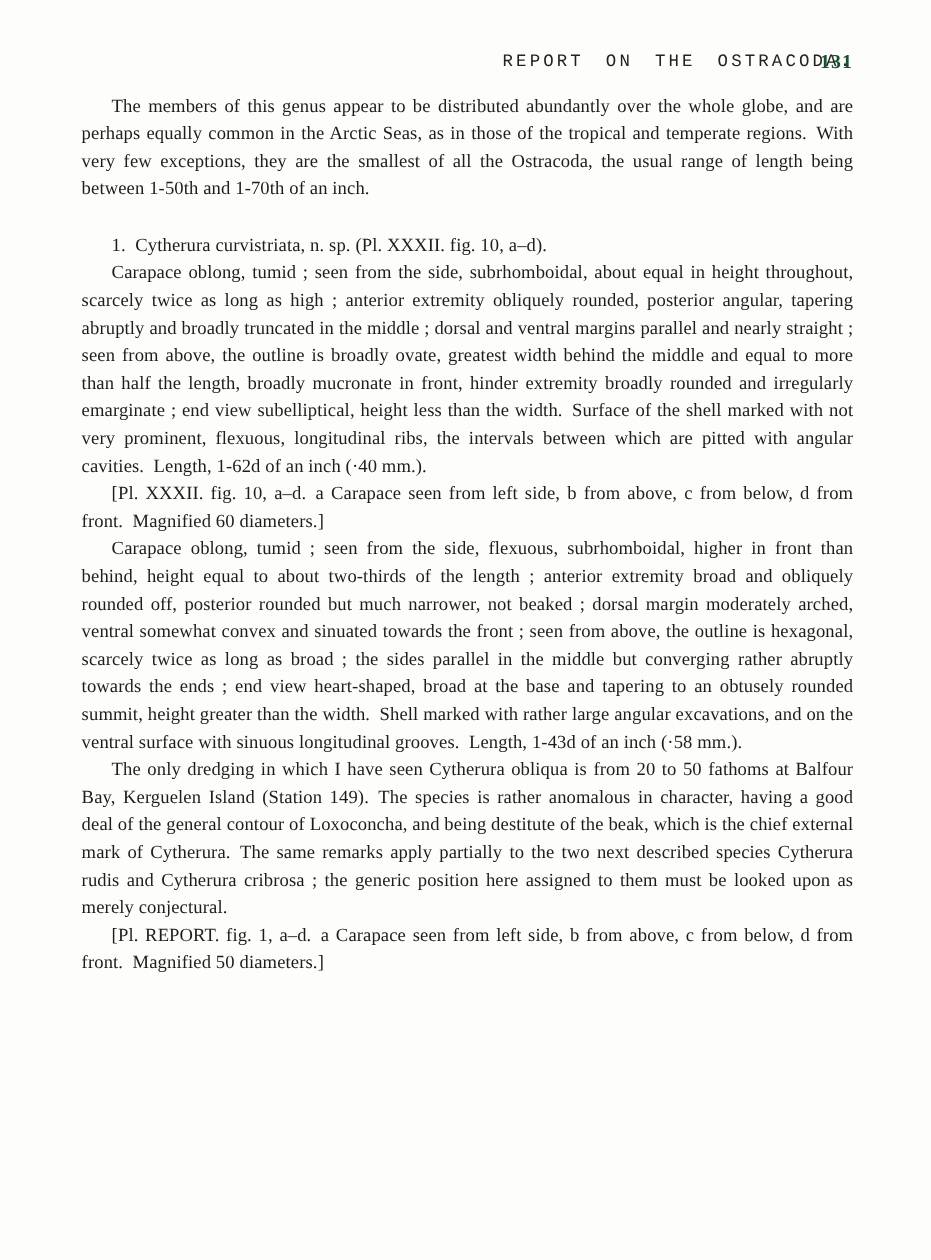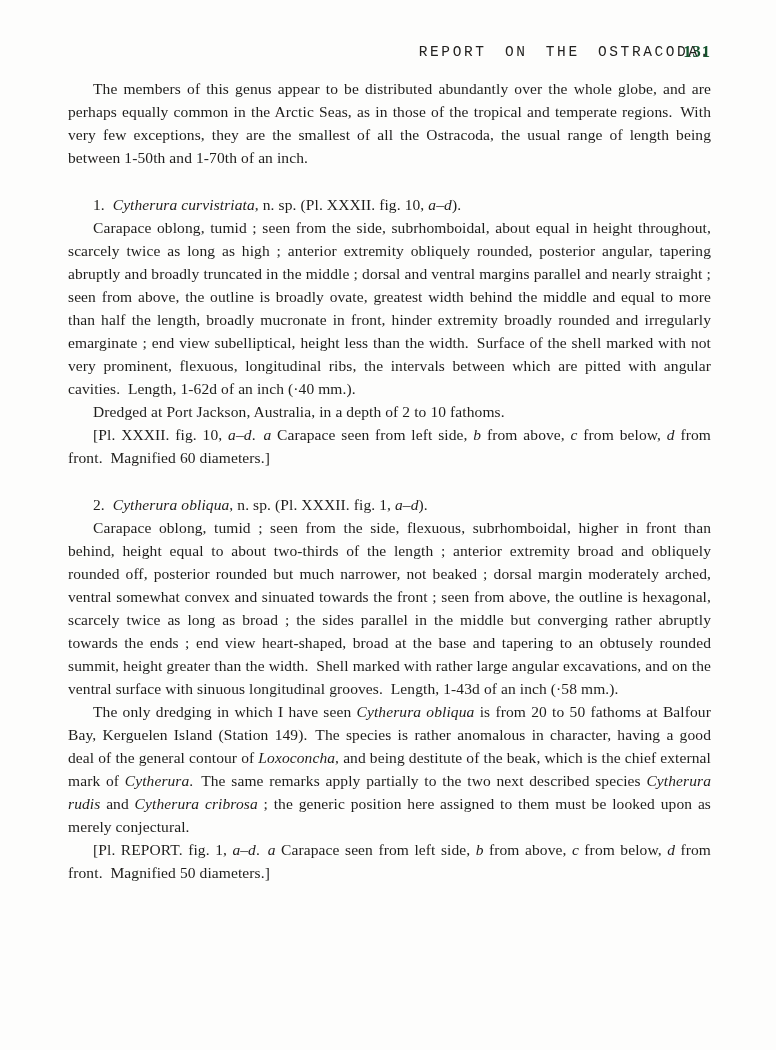--- a/index.html
+++ b/index.html
@@ -56,39 +56,36 @@
   .para {
     margin: 0;
   }
   .indent {
     text-indent: 25px;
   }
   .sect {
     margin-top: 24px;
   }
   .it {
-    font-style: italic;
     margin-top: 41px;
   }
 </style>
 </head>
 <body>
 
 <div class="page">
 
   <div class="page-header">
     <div class="running-title">REPORT ON THE OSTRACODA.</div>
     <div class="page-number">131</div>
   </div>
 
   <div class="page-body">
     <p class="para indent"><span>The members of this genus appear to be distributed abundantly over the whole globe, and are perhaps equally common in the Arctic Seas, as in those of the tropical and temperate regions. With very few exceptions, they are the smallest of all the Ostracoda, the usual range of length being between 1-50th and 1-70th of an inch.</span></p>
     <p class="para indent sect"><span>1. </span><span class="it">Cytherura curvistriata</span><span>, n. sp. (Pl. XXXII. fig. 10, </span><span class="it">a–d</span><span>).</span></p>
     <p class="para indent"><span>Carapace oblong, tumid ; seen from the side, subrhomboidal, about equal in height throughout, scarcely twice as long as high ; anterior extremity obliquely rounded, posterior angular, tapering abruptly and broadly truncated in the middle ; dorsal and ventral margins parallel and nearly straight ; seen from above, the outline is broadly ovate, greatest width behind the middle and equal to more than half the length, broadly mucronate in front, hinder extremity broadly rounded and irregularly emarginate ; end view subelliptical, height less than the width. Surface of the shell marked with not very prominent, flexuous, longitudinal ribs, the intervals between which are pitted with angular cavities. Length, 1-62d of an inch (·40 mm.).</span></p>
-    <p class="para indent"><span>Dredged at Port Jackson, Australia, in a depth of 2 to 10 fathoms.</span></p>
     <p class="para indent"><span>[Pl. XXXII. fig. 10, </span><span class="it">a–d</span><span>. </span><span class="it">a</span><span> Carapace seen from left side, </span><span class="it">b</span><span> from above, </span><span class="it">c</span><span> from below, </span><span class="it">d</span><span> from front. Magnified 60 diameters.]</span></p>
-    <p class="para indent sect"><span>2. </span><span class="it">Cytherura obliqua</span><span>, n. sp. (Pl. XXXII. fig. 1, </span><span class="it">a–d</span><span>).</span></p>
     <p class="para indent"><span>Carapace oblong, tumid ; seen from the side, flexuous, subrhomboidal, higher in front than behind, height equal to about two-thirds of the length ; anterior extremity broad and obliquely rounded off, posterior rounded but much narrower, not beaked ; dorsal margin moderately arched, ventral somewhat convex and sinuated towards the front ; seen from above, the outline is hexagonal, scarcely twice as long as broad ; the sides parallel in the middle but converging rather abruptly towards the ends ; end view heart-shaped, broad at the base and tapering to an obtusely rounded summit, height greater than the width. Shell marked with rather large angular excavations, and on the ventral surface with sinuous longitudinal grooves. Length, 1-43d of an inch (·58 mm.).</span></p>
     <p class="para indent"><span>The only dredging in which I have seen </span><span class="it">Cytherura obliqua</span><span> is from 20 to 50 fathoms at Balfour Bay, Kerguelen Island (Station 149). The species is rather anomalous in character, having a good deal of the general contour of </span><span class="it">Loxoconcha</span><span>, and being destitute of the beak, which is the chief external mark of </span><span class="it">Cytherura</span><span>. The same remarks apply partially to the two next described species </span><span class="it">Cytherura rudis</span><span> and </span><span class="it">Cytherura cribrosa</span><span> ; the generic position here assigned to them must be looked upon as merely conjectural.</span></p>
     <p class="para indent"><span>[Pl. REPORT. fig. 1, </span><span class="it">a–d</span><span>. </span><span class="it">a</span><span> Carapace seen from left side, </span><span class="it">b</span><span> from above, </span><span class="it">c</span><span> from below, </span><span class="it">d</span><span> from front. Magnified 50 diameters.]</span></p>
   </div>
 
 </div>
 
 </body></html>

